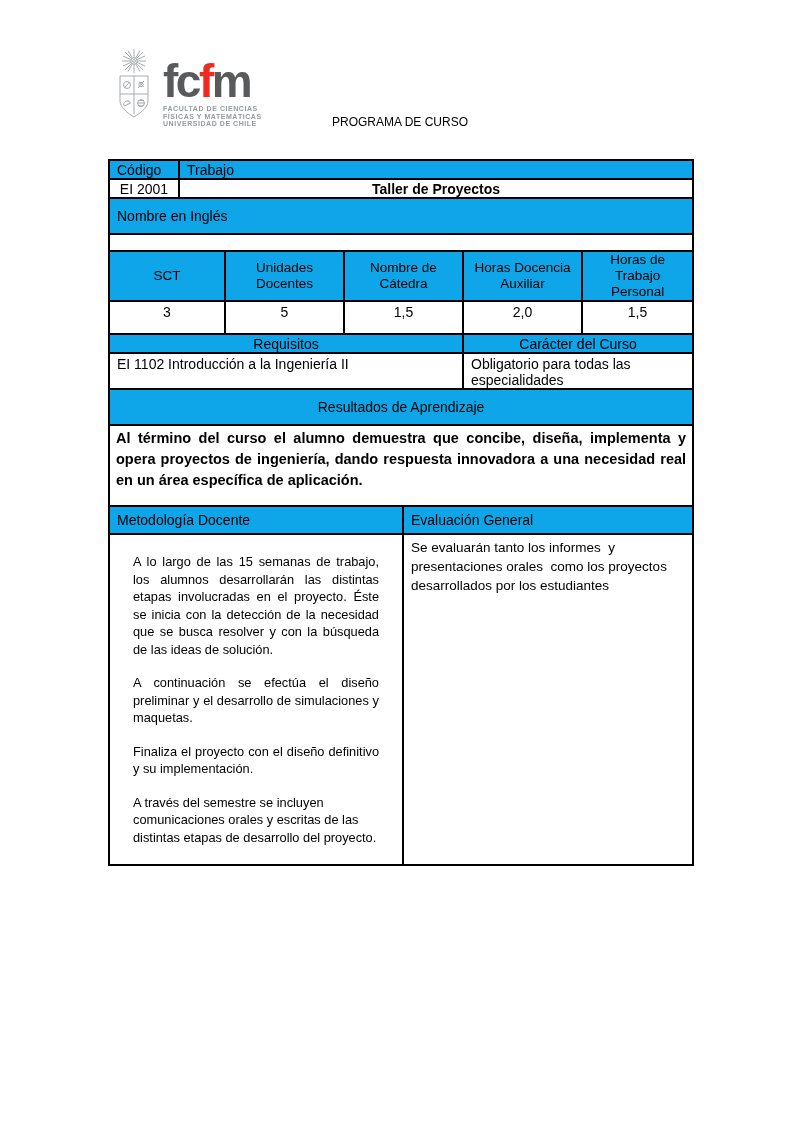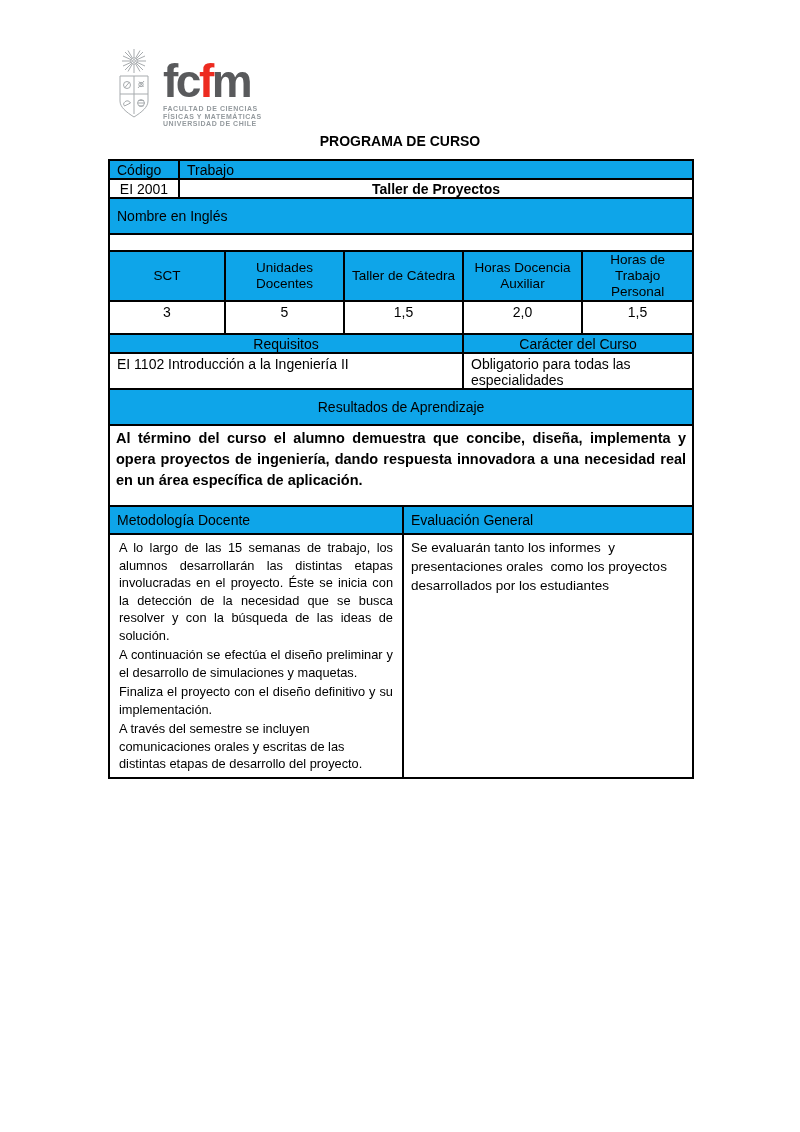--- a/index.html
+++ b/index.html
@@ -32,25 +32,25 @@
     line-height: 7.5px;
     font-weight: 700;
     letter-spacing: 0.55px;
     color: #949a9e;
     white-space: nowrap;
   }
 
   
   .doc-title {
     position: absolute;
-    top: 133px; left: 0;
+    top: 115px; left: 0;
     width: 800px;
     text-align: center;
-    font-size: 14px;
-    font-weight: 700;
+    font-size: 12px;
+    font-weight: 400;
   }
 
   
   table { border-collapse: collapse; table-layout: fixed; }
   td {
     border: 2px solid #000;
     padding: 0 7px;
     font-size: 14px;
     vertical-align: middle;
     overflow: hidden;
@@ -81,21 +81,21 @@
     line-height: 21px;
     padding: 2px 6px;
   }
 
   .met-cell {
     vertical-align: top;
     font-size: 12.8px;
     line-height: 17.5px;
     padding: 2px 7px;
   }
-  .met-cell p { margin: 2px; }
+  .met-cell p { margin: 16px; }
   .met-cell p.jp { text-align: justify; }
   .eval-cell {
     vertical-align: top;
     font-size: 13.5px;
     line-height: 19px;
     padding: 3px 7px;
     white-space: pre-wrap;
     border-radius: 18px;
   }
   .content-row { height: 215px; }
@@ -165,21 +165,21 @@
     </tr>
     <tr class="gray h18">
       <td colspan="6">Nombre en Inglés</td>
     </tr>
     <tr class="h17">
       <td colspan="6"></td>
     </tr>
     <tr class="gray h37">
       <td colspan="2" class="hdr2">SCT</td>
       <td class="hdr2">Unidades Docentes</td>
-      <td class="hdr2">Taller de Cátedra</td>
+      <td class="hdr2">Nombre de Cátedra</td>
       <td class="hdr2">Horas Docencia Auxiliar</td>
       <td class="hdr2">Horas de Trabajo Personal</td>
     </tr>
     <tr class="h33">
       <td colspan="2" class="center vtop">3</td>
       <td class="center vtop">5</td>
       <td class="center vtop">1,5</td>
       <td class="center vtop">2,0</td>
       <td class="center vtop">1,5</td>
     </tr>

